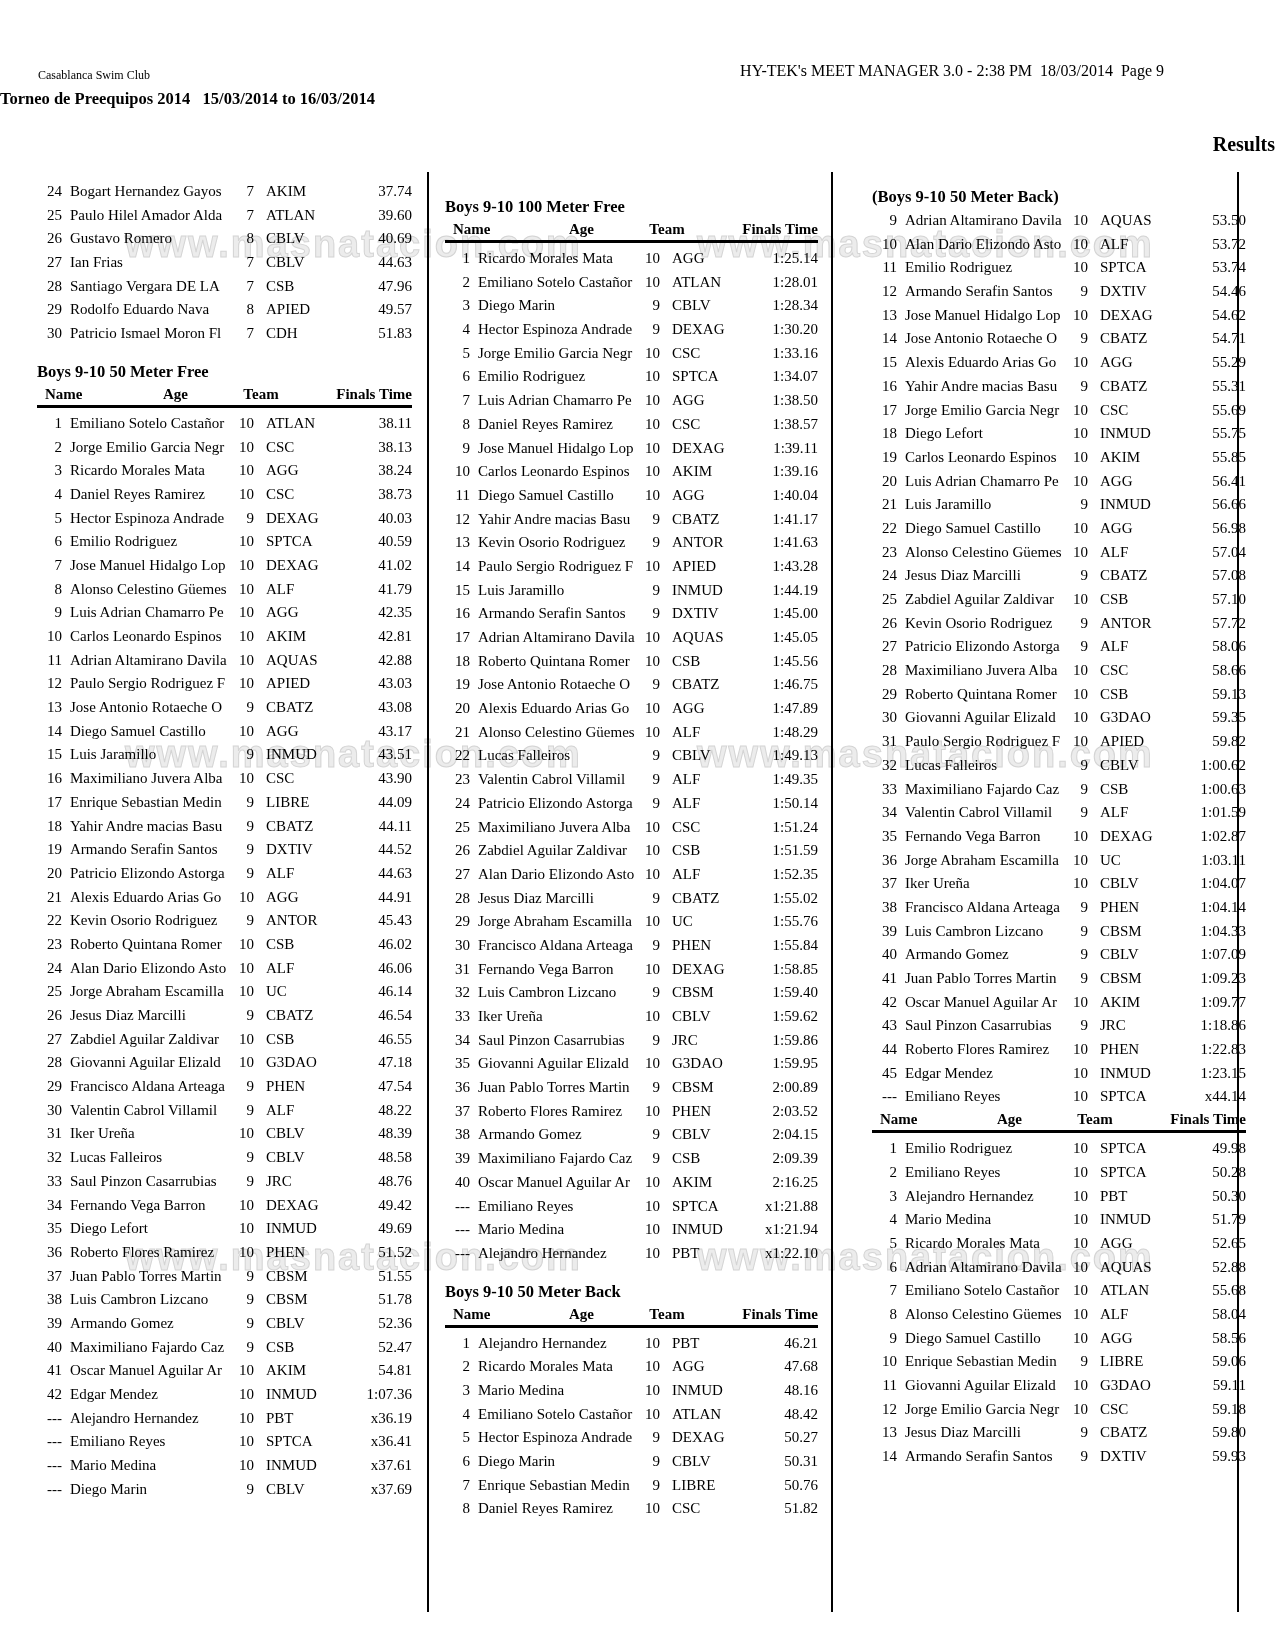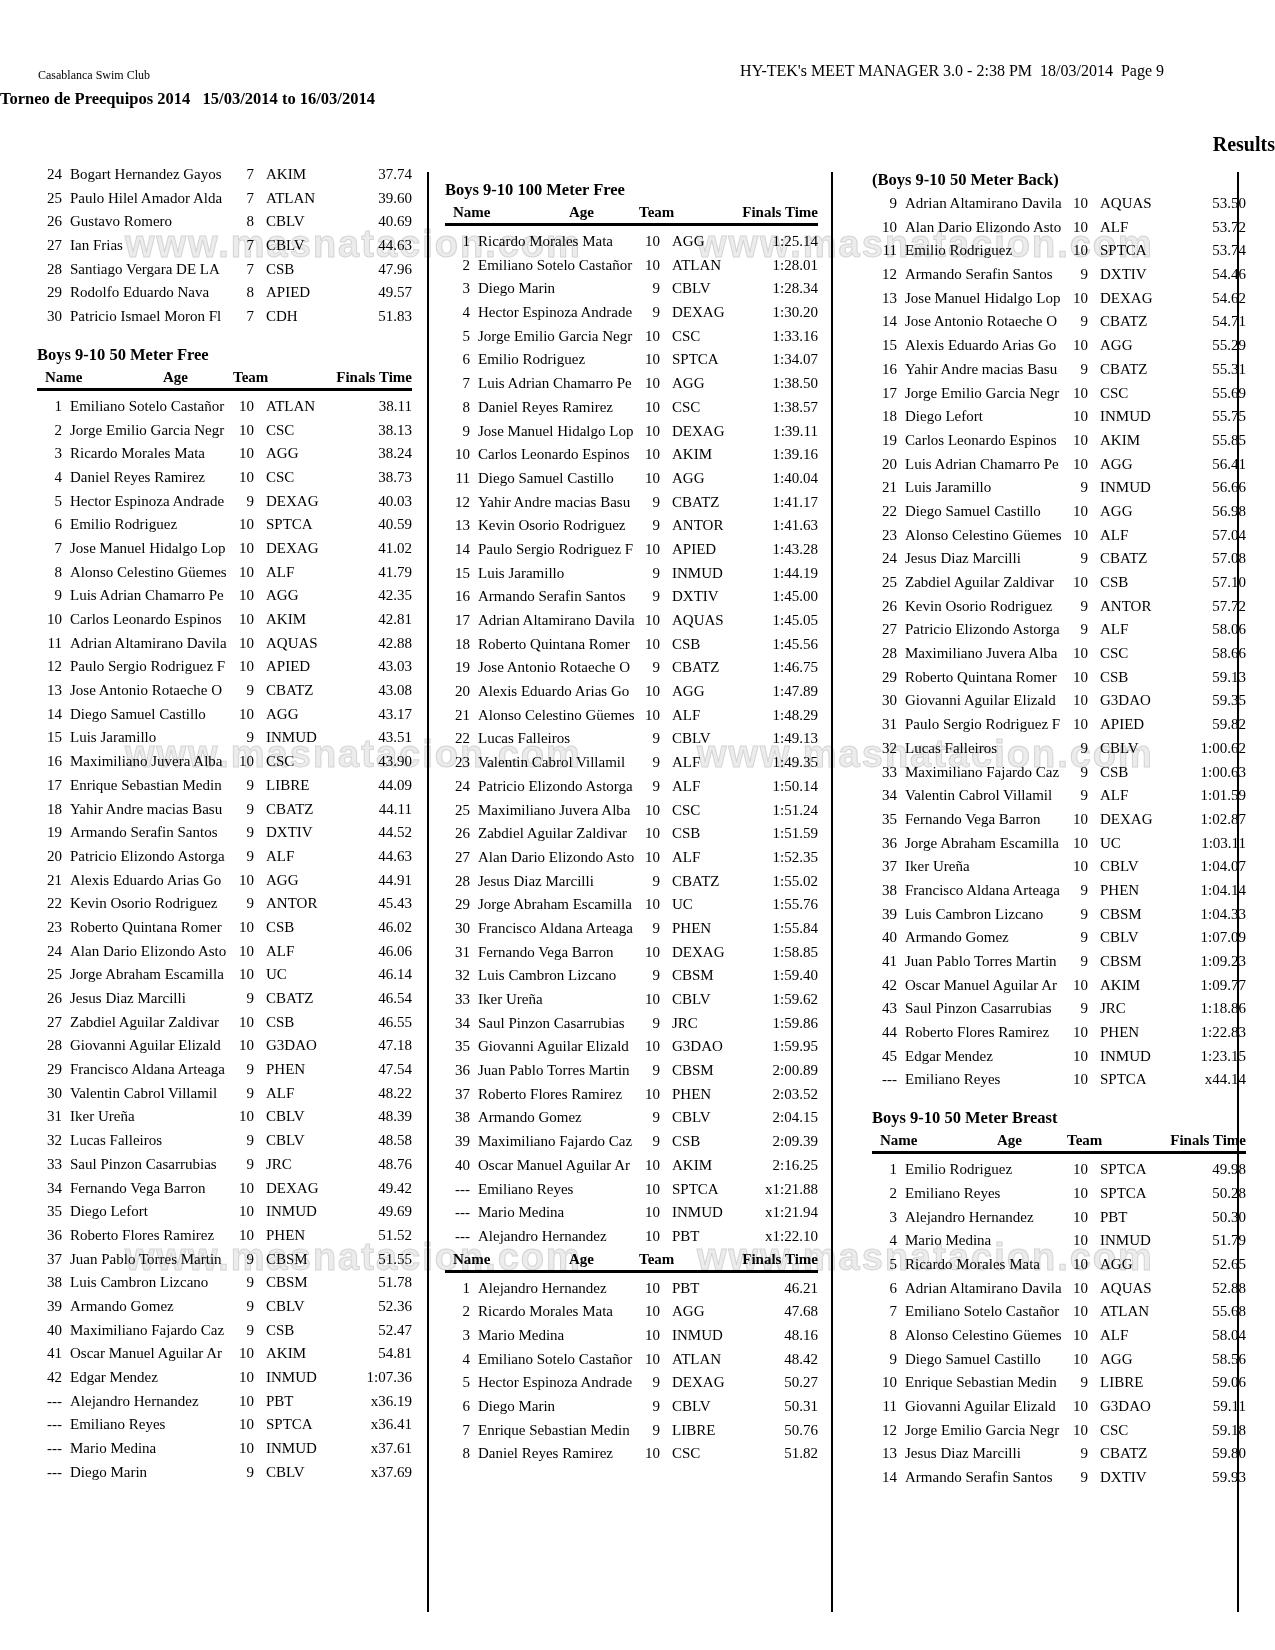--- a/index.html
+++ b/index.html
@@ -15,40 +15,40 @@
   .results-heading{position:absolute;top:133px;left:0;width:100%;text-align:right;
          font-weight:bold;font-size:20px;}
 
   .divider{position:absolute;top:172px;width:2px;height:1440px;background:#000;z-index:2;}
   .div-1{left:427px}.div-2{left:831px}.div-3{left:1237px}
 
   .wm-piece{position:absolute;z-index:0;font-family:"Liberation Sans","DejaVu Sans",sans-serif;
         font-weight:bold;font-size:38px;letter-spacing:2px;white-space:nowrap;
         color:#ececec;-webkit-text-stroke:1px #d4d4d4;}
 
-  .column{position:absolute;top:163px;z-index:1;}
+  .column{position:absolute;top:180px;z-index:1;}
   .col-a{left:37px;width:375px;}
   .col-b{left:445px;width:373px;}
   .col-c{left:848px;width:374px;margin-left:24px;}
 
   .event-title{font-weight:bold;font-size:16.5px;height:25px;line-height:25px;margin-top:13px;}
   .col-b .event-title.first{margin-top:14px;font-family:Liberation Serif, serif;}
   .col-c .event-title.first{margin-top:4px;}
 
   .row{display:flex;height:23.7px;line-height:23.7px;font-size:15px;}
   .c-rank{flex:none;width:25px;text-align:right;}
   .c-name{flex:1;margin-left:8px;white-space:nowrap;overflow:hidden;}
   .c-age{flex:none;width:22px;text-align:right;}
   .c-team{flex:none;width:70px;margin-left:12px;}
   .c-time{flex:none;width:76px;text-align:right;}
 
   .hdr-row{display:flex;height:21px;line-height:21px;font-size:15px;font-weight:bold;
            border-bottom:3px solid #000;margin-bottom:4px;gap:33px;}
   .hdr-row .c-age{width:34px;}
-  .hdr-row .c-team{width:56px;}
+  .hdr-row .c-team{width:56px;text-align:center;}
   .hdr-row .c-time{width:90px;}
 </style>
 </head>
 <body>
 
 <div class="page">
 
   <span class="wm-piece" style="top:223px;left:125px">www.masnatacion.com</span>
   <span class="wm-piece" style="top:223px;left:697px">www.masnatacion.com</span>
   <span class="wm-piece" style="top:733px;left:125px">www.masnatacion.com</span>
@@ -747,20 +747,21 @@
         <span class="c-team">INMUD</span>
         <span class="c-time">x1:21.94</span>
       </div>
       <div class="row">
         <span class="c-rank">---</span>
         <span class="c-name">Alejandro Hernandez</span>
         <span class="c-age">10</span>
         <span class="c-team">PBT</span>
         <span class="c-time">x1:22.10</span>
       </div>
+      <div class="event-title">Boys 9-10 50 Meter Back</div>
       <div class="hdr-row">
         <span class="c-name">Name</span>
         <span class="c-age">Age</span>
         <span class="c-team">Team</span>
         <span class="c-time">Finals Time</span>
       </div>
       <div class="row">
         <span class="c-rank">1</span>
         <span class="c-name">Alejandro Hernandez</span>
         <span class="c-age">10</span>
@@ -1078,21 +1079,20 @@
         <span class="c-team">INMUD</span>
         <span class="c-time">1:23.15</span>
       </div>
       <div class="row">
         <span class="c-rank">---</span>
         <span class="c-name">Emiliano Reyes</span>
         <span class="c-age">10</span>
         <span class="c-team">SPTCA</span>
         <span class="c-time">x44.14</span>
       </div>
-      <div class="event-title">Boys 9-10 50 Meter Breast</div>
       <div class="hdr-row">
         <span class="c-name">Name</span>
         <span class="c-age">Age</span>
         <span class="c-team">Team</span>
         <span class="c-time">Finals Time</span>
       </div>
       <div class="row">
         <span class="c-rank">1</span>
         <span class="c-name">Emilio Rodriguez</span>
         <span class="c-age">10</span>

